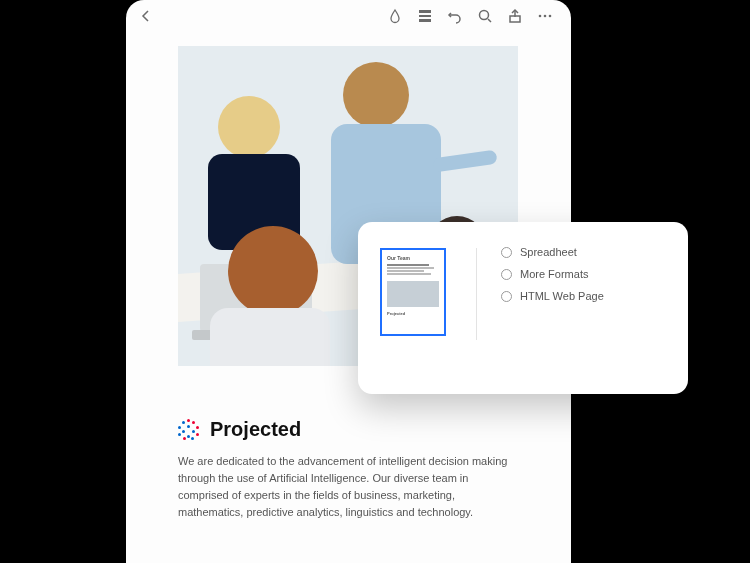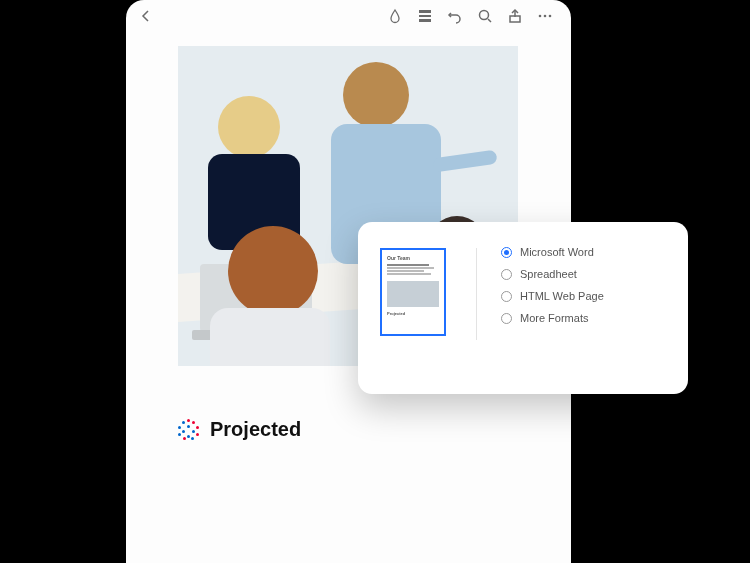--- a/index.html
+++ b/index.html
@@ -204,45 +204,42 @@
         <span style="left:14px;top:11px;background:#06c;"></span>
         <span style="left:4px;top:11px;background:#06c;"></span>
         <span style="left:18px;top:14px;background:#e03;"></span>
         <span style="left:0;top:14px;background:#06c;"></span>
         <span style="left:9px;top:16px;background:#06c;"></span>
         <span style="left:5px;top:18px;background:#e03;"></span>
         <span style="left:13px;top:18px;background:#06c;"></span>
       </div>
       <div class="brand">Projected</div>
     </div>
+    <p class="desc">We are dedicated to the advancement of intelligent decision making through the use of Artificial Intelligence. Our diverse team in comprised of experts in the fields of business,  marketing, mathematics, predictive analytics, linguistics and technology.</p>
   </div>
 </div>
 
 <div class="popup">
   <div class="thumb">
     <div class="thumb-title">Our Team</div>
     <div style="height:2px;background:#888;width:80%;margin-bottom:1px;"></div>
     <div style="height:2px;background:#bbb;width:90%;margin-bottom:1px;"></div>
     <div style="height:2px;background:#bbb;width:72%;margin-bottom:1px;"></div>
     <div style="height:2px;background:#bbb;width:84%;"></div>
     <div class="thumb-img"></div>
     <div style="margin-top:4px;font-size:4px;font-weight:700;">Projected</div>
   </div>
   <div class="divider"></div>
   <div class="options">
     <div class="opt">
-        <span class="radio sel"></span>
-        <span>Microsoft Word</span>
+        <span class="radio"></span>
+        <span>Spreadheet</span>
       </div>
     <div class="opt">
         <span class="radio"></span>
-        <span>Spreadheet</span>
+        <span>More Formats</span>
       </div>
     <div class="opt">
         <span class="radio"></span>
         <span>HTML Web Page</span>
       </div>
-    <div class="opt">
-        <span class="radio"></span>
-        <span>More Formats</span>
-      </div>
   </div>
 </div>
 
 </body></html>

